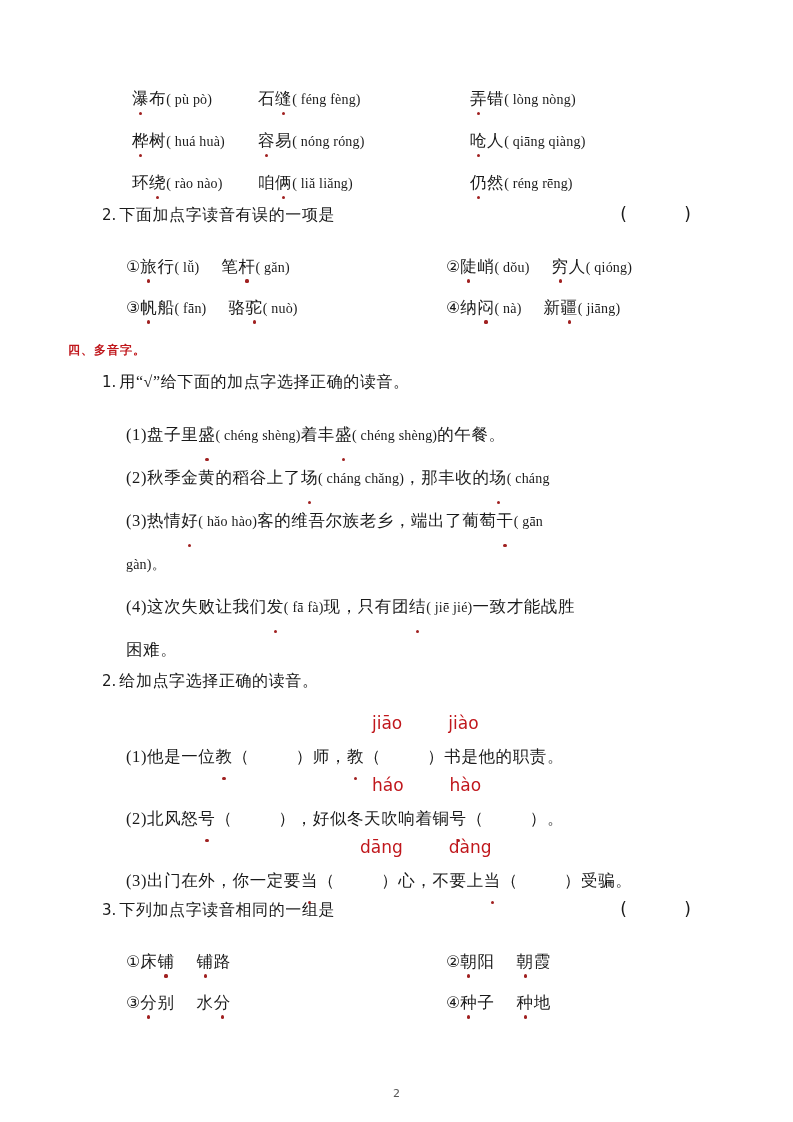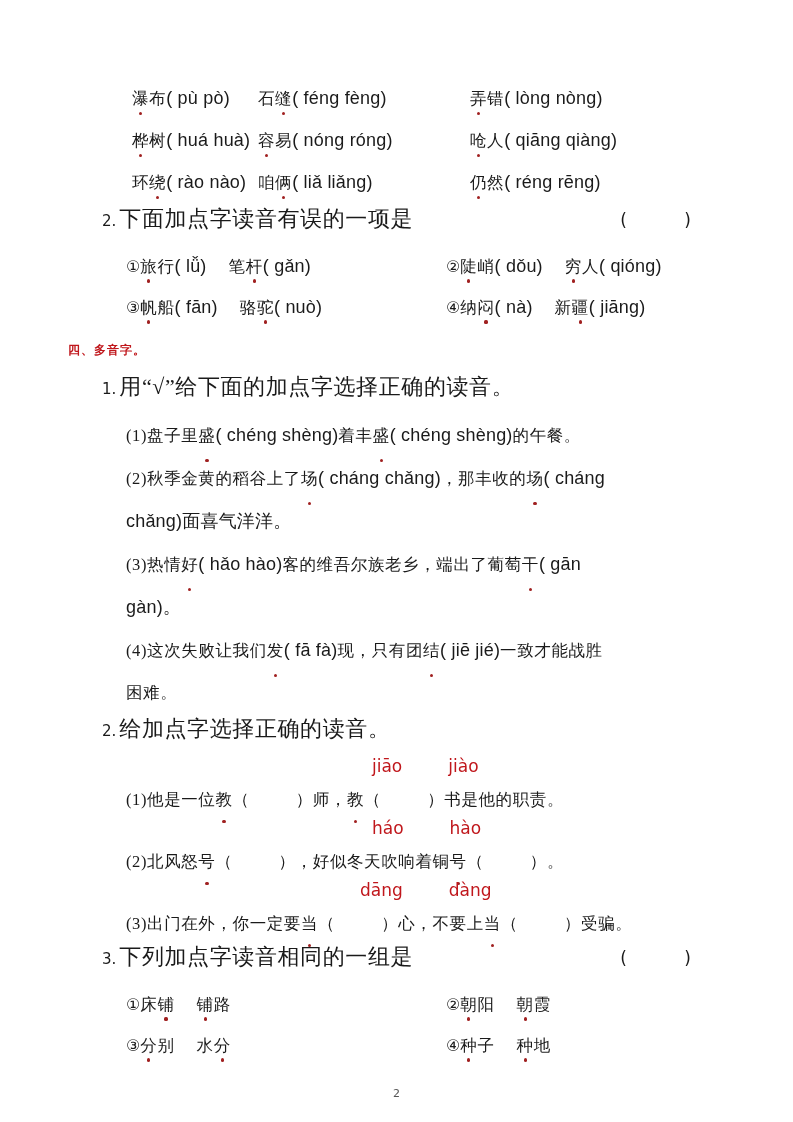--- a/index.html
+++ b/index.html
@@ -23,22 +23,22 @@
     padding: 78px 60px 0 60px;
   }
 
   
   .han {
     font-family: "Liberation Serif", "DejaVu Serif", serif;
     font-size: 16.5px;
     letter-spacing: 0.6px;
   }
   .py {
-    font-family: Liberation Sans, sans-serif;
-    font-size: 18px;
+    font-family: Liberation Serif, serif;
+    font-size: 14px;
     letter-spacing: 0.2px;
   }
 
   
   .dotted {
     position: relative;
     display: inline-block;
   }
   .dotted::after {
     content: "";
@@ -72,21 +72,21 @@
     display: flex;
     align-items: baseline;
     height: 42px;
     padding-left: 42px;
   }
   .qnum {
     font-family: "DejaVu Sans", "Liberation Sans", sans-serif;
     font-size: 15px;
     margin-right: 3px;
   }
-  .qtext { font-size: 22px; }
+  .qtext { font-size: 16px; }
   .blankparen {
     margin-left: auto;
     padding-right: 16px;
     font-size: 17px;
     letter-spacing: 26px;
     font-family: "DejaVu Sans", "Liberation Sans", sans-serif;
   }
 
   
   .optrow {
@@ -237,23 +237,20 @@
     <span class="qtext han">用“√”给下面的加点字选择正确的读音。</span>
   </div>
 
   <div class="sent">
     <span class="han">(1)</span><span class="han">盘子里</span><span class="han dotted">盛</span><span class="py">( chéng   shèng)</span><span class="han">着丰</span><span class="han dotted">盛</span><span class="py">( chéng   shèng)</span><span class="han">的午餐。</span>
   </div>
 
   <div class="sent">
     <span class="han">(2)</span><span class="han">秋季金黄的稻谷上了</span><span class="han dotted">场</span><span class="py">( cháng   chǎng)</span><span class="han">，那丰收的</span><span class="han dotted">场</span><span class="py">( cháng</span>
   </div>
-  <div class="sentcont">
-    <span class="py">chǎng)面喜气洋洋。</span>
-  </div>
 
   <div class="sent">
     <span class="han">(3)</span><span class="han">热情</span><span class="han dotted">好</span><span class="py">( hǎo   hào)</span><span class="han">客的维吾尔族老乡，端出了葡萄</span><span class="han dotted">干</span><span class="py">( gān</span>
   </div>
   <div class="sentcont">
     <span class="py">gàn)。</span>
   </div>
 
   <div class="sent">
     <span class="han">(4)</span><span class="han">这次失败让我们</span><span class="han dotted">发</span><span class="py">( fā   fà)</span><span class="han">现，只有团</span><span class="han dotted">结</span><span class="py">( jiē   jié)</span><span class="han">一致才能战胜</span>

